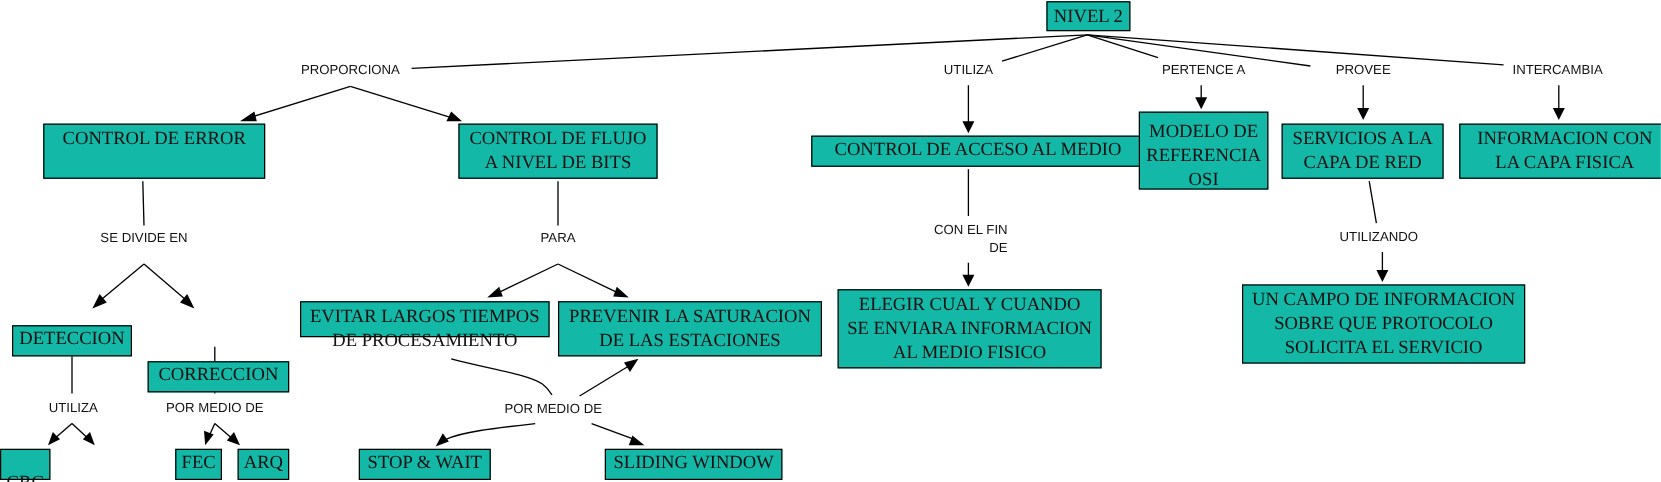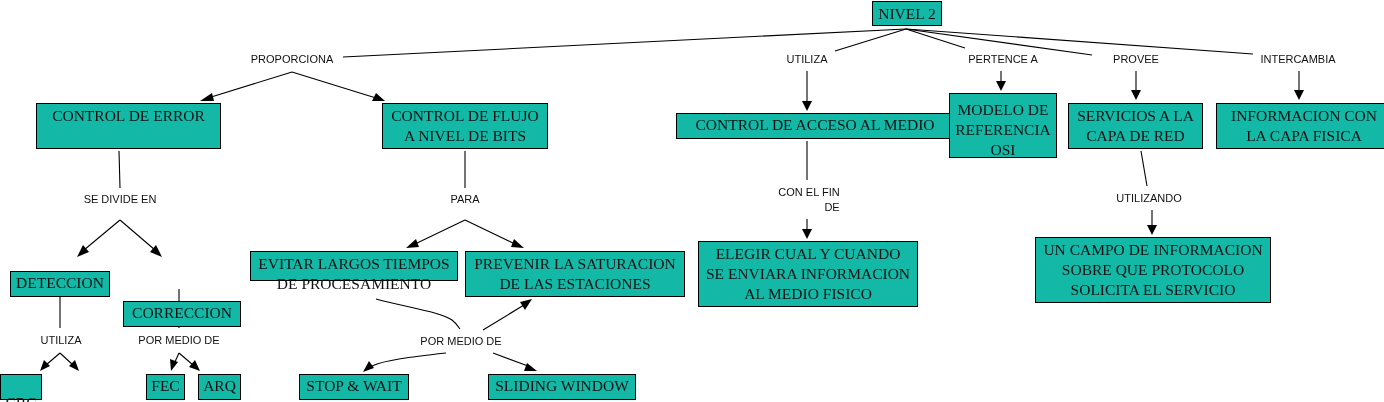--- a/index.html
+++ b/index.html
@@ -140,21 +140,21 @@
 <div class="node" style="left:0px; top:374px; width:42px; height:26px; padding-top:18px;">CRC</div>
 
 <div class="node" style="left:54px; top:374px; width:80px; height:26px; padding-top:1px;margin-top:32px;">PARIDAD</div>
 
 <div class="node" style="left:146px; top:374px; width:39px; height:26px; padding-top:1px;">FEC</div>
 
 <div class="node" style="left:198px; top:374px; width:43px; height:26px; padding-top:1px;">ARQ</div>
 
 <div class="node" style="left:299px; top:374px; width:110px; height:26px; padding-top:1px;">STOP &amp; WAIT</div>
 
-<div class="node" style="left:488px; top:374px; width:148px; height:26px; padding-top:1px;">SLIDING WINDOW</div>
+<div class="node" style="left:504px; top:374px; width:148px; height:26px; padding-top:1px;">SLIDING WINDOW</div>
 
 <div class="label" style="left:292px; top:52px;">PROPORCIONA</div>
 <div class="label" style="left:807px; top:52px;">UTILIZA</div>
 <div class="label" style="left:1003px; top:52px;">PERTENCE A</div>
 <div class="label" style="left:1136px; top:52px;">PROVEE</div>
 <div class="label" style="left:1298px; top:52px;">INTERCAMBIA</div>
 <div class="label" style="left:120px; top:192px;">SE DIVIDE EN</div>
 <div class="label" style="left:465px; top:192px;">PARA</div>
 <div class="label" style="left:809px; top:185px;">CON EL FIN
 DE</div>

